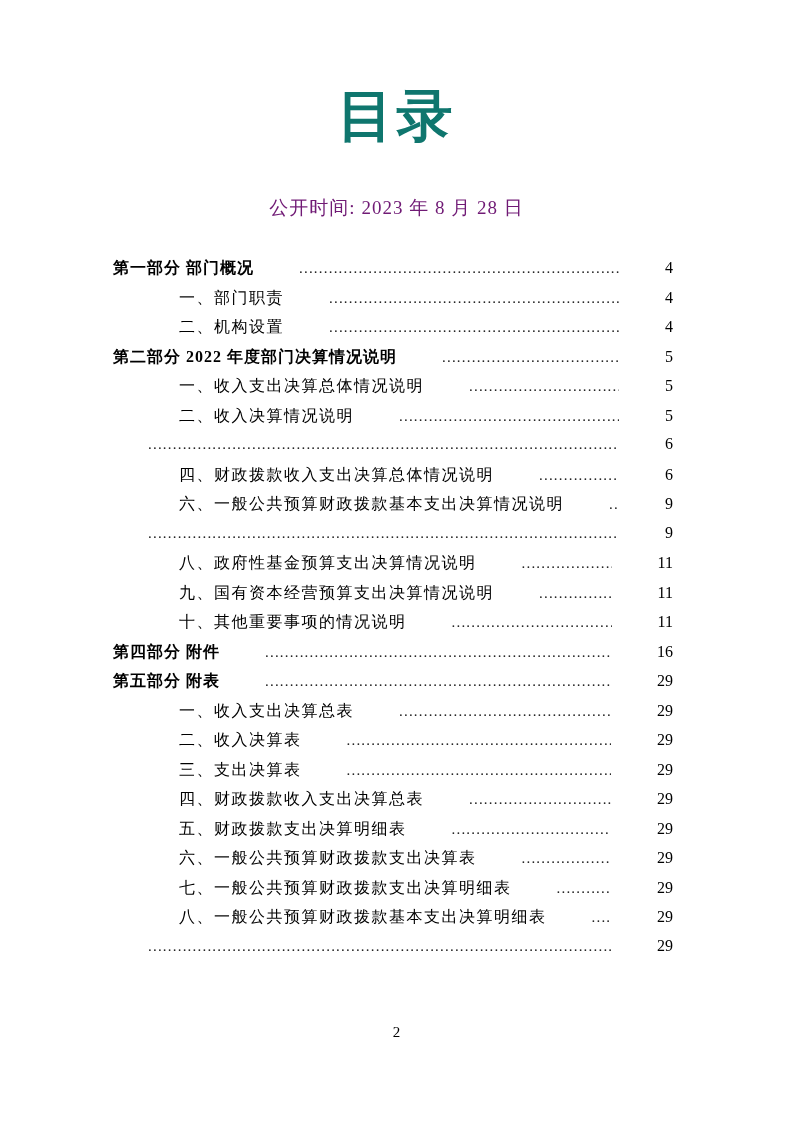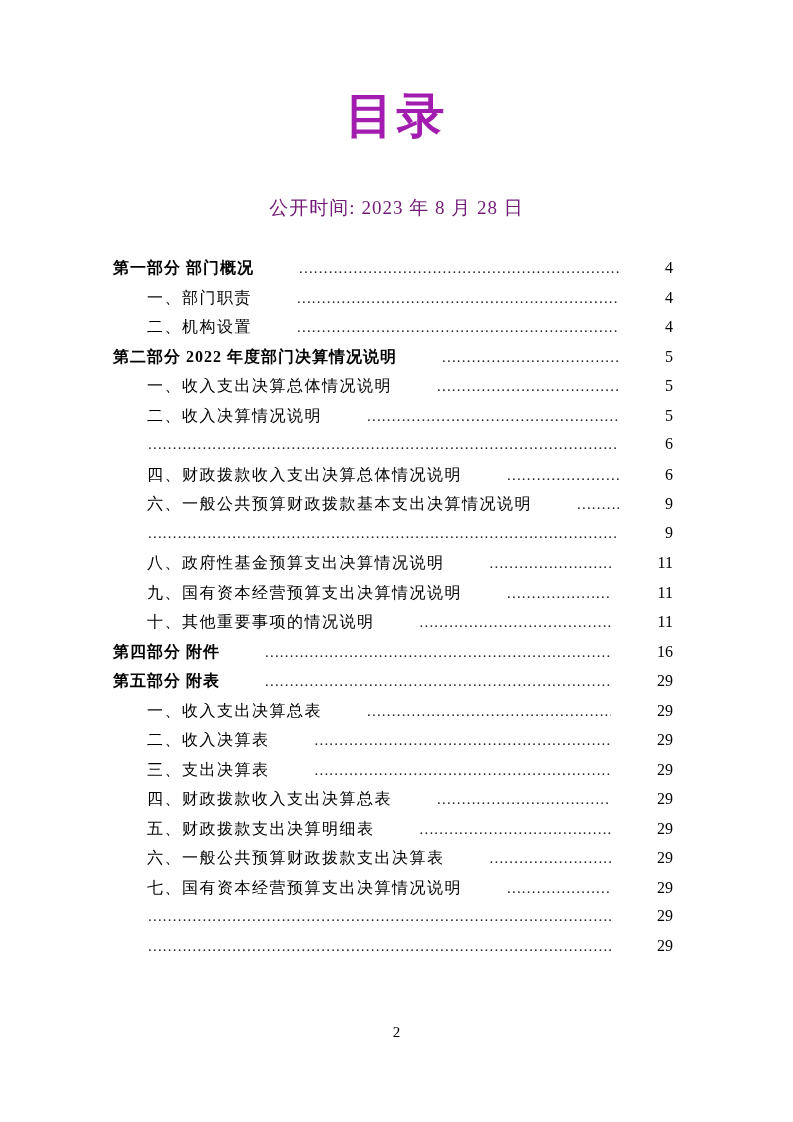--- a/index.html
+++ b/index.html
@@ -17,24 +17,24 @@
   }
   .page {
     position: absolute;
     inset: 0;
   }
   .doc-title {
     margin: 92px 0 0 0;
     text-align: center;
     font-family: "Liberation Sans", "DejaVu Sans", sans-serif;
     font-weight: 800;
-    font-size: 48px;
+    font-size: 56px;
     line-height: 48px;
     letter-spacing: 3px;
-    color: #a21caf;
+    color: #0f766e;
   }
   .publish-time {
     margin-top: 56px;
     text-align: center;
     font-size: 19px;
     line-height: 24px;
     letter-spacing: 1px;
     color: #701a75;
   }
   .toc-list {
@@ -51,20 +51,21 @@
   .toc-entry.level-0 .toc-label {
     font-weight: bold;
     letter-spacing: 1px;
   }
   .toc-entry.level-1 {
     padding-left: 34px;
   }
   .toc-entry.level-1 .toc-label {
     font-weight: normal;
     letter-spacing: 1.5px;
+    margin-left: 32px;
   }
   .toc-label {
     white-space: nowrap;
     flex: 0 0 auto;
   }
   .toc-leader {
     flex: 1 1 auto;
     overflow: hidden;
     white-space: nowrap;
     margin: 0 1px;
@@ -223,26 +224,27 @@
     <span class="toc-page">29</span>
   </div>
 
   <div class="toc-entry level-1">
     <span class="toc-label">六、一般公共预算财政拨款支出决算表</span>
     <span class="toc-leader"></span>
     <span class="toc-page">29</span>
   </div>
 
   <div class="toc-entry level-1">
-    <span class="toc-label">七、国有资本经营预算支出决算情况说明</span>
-    <span class="toc-leader"></span>
-    <span class="toc-page">29</span>
-  </div>
-
-  <div class="toc-entry level-1">
+    <span class="toc-label">七、一般公共预算财政拨款支出决算明细表</span>
+    <span class="toc-leader"></span>
+    <span class="toc-page">29</span>
+  </div>
+
+  <div class="toc-entry level-1">
+    <span class="toc-label">八、一般公共预算财政拨款基本支出决算明细表</span>
     <span class="toc-leader"></span>
     <span class="toc-page">29</span>
   </div>
 
   <div class="toc-entry level-1">
     <span class="toc-leader"></span>
     <span class="toc-page">29</span>
   </div>
 </div>
 

